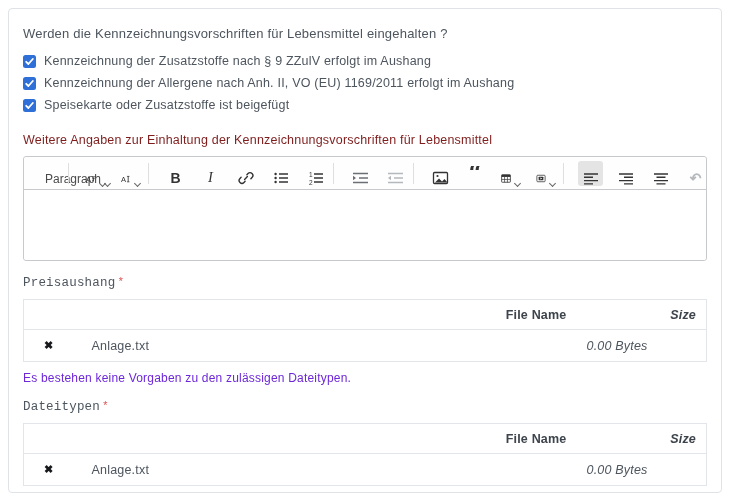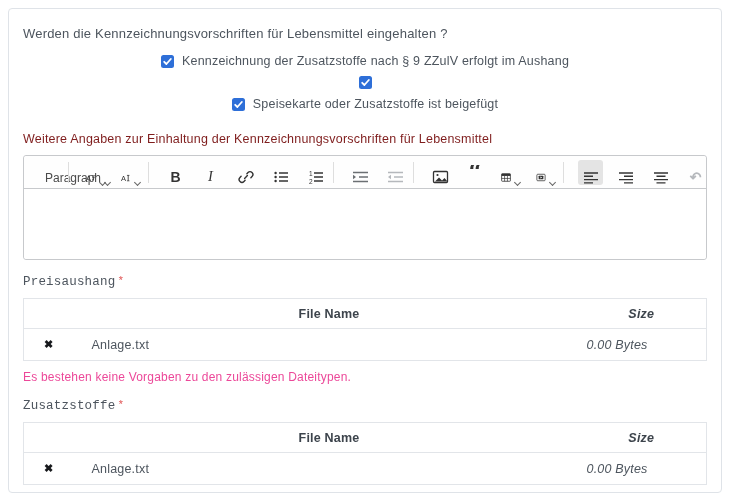--- a/index.html
+++ b/index.html
@@ -6,21 +6,21 @@
   html, body { width: 730px; height: 501px; background: #fff;
     font-family: "Liberation Sans", sans-serif; position: relative; overflow: hidden; }
 
   .panel { position: absolute; left: 8px; top: 8px; width: 714px; height: 485px;
     background: #fff; border: 1px solid #dfe3e8; border-radius: 4px;
     padding: 11px 14px; overflow: hidden; }
 
   .question { font-size: 13px; color: #4d555e; margin: 6px 0 13px; letter-spacing: .2px; }
 
   .cb-row { display: flex; align-items: center; gap: 8px; margin-bottom: 8px;
-    font-size: 12.5px; color: #4d555e; letter-spacing: .2px; justify-content: center; }
+    font-size: 12.5px; color: #4d555e; letter-spacing: .2px; }
   .checkbox { width: 13px; height: 13px; border-radius: 2.5px; background: #2e6fd8;
     display: flex; align-items: center; justify-content: center; flex: none; cursor: pointer; }
 
   .editor-label { font-size: 12.5px; color: #7f1d1d; margin: 21px 0 9px; letter-spacing: .2px; }
 
   .editor { border: 1px solid #c7c9cc; border-radius: 3px; }
   .toolbar { display: flex; align-items: center; height: 33px; padding: 0 5px;
     border-bottom: 1px solid #c7c9cc; gap: 1px; background: #fefefe;
     border-radius: 3px 3px 0 0; }
   .tb-btn { height: 25px; min-width: 25px; display: inline-flex; align-items: flex-end;
@@ -36,28 +36,28 @@
   .glyph-i { font-family: "Liberation Serif", serif; font-style: italic; font-size: 14.5px; padding: 0 5px; }
   .glyph-q { font-family: "DejaVu Serif", serif; font-weight: bold; font-size: 24px;
     line-height: 8px; height: 14px; overflow: hidden; display: inline-block; }
   .glyph-ur { font-size: 14px; color: #a8acb1; font-weight: bold; }
   .editor-body { height: 70px; background: #fff; border-radius: 0 0 3px 3px; cursor: text; }
 
   .upload-label { font-size: 12.5px; color: #4d555e; margin: 15px 0 9px; letter-spacing: .2px; font-family: Liberation Mono, monospace; }
   .req { color: #e05252; font-size: 11px; vertical-align: top; margin-left: 2px; }
 
   .file-table { width: 100%; border-collapse: collapse; border: 1px solid #e2e5e9; background: #fff; }
-  .file-table th { text-align: center; font-size: 12.5px; color: #3d444c; font-weight: bold;
+  .file-table th { text-align: right; font-size: 12.5px; color: #3d444c; font-weight: bold;
     height: 30px; border-bottom: 1px solid #e2e5e9; padding: 0 10px; letter-spacing: .2px; }
   .file-table td { font-size: 12.5px; color: #4d555e; height: 32px; padding: 0 10px; letter-spacing: .2px; }
   .col-x { width: 58px; }
   .col-size { width: 130px; font-style: italic; }
   .x-btn { background: none; border: none; font-size: 11px; font-weight: bold; color: #16181b;
     cursor: pointer; padding: 2px 4px; margin-left: 6px; }
-  .note { font-size: 12px; color: #ec4899; margin-top: 9px; letter-spacing: .2px; }
+  .note { font-size: 12px; color: #6d28d9; margin-top: 9px; letter-spacing: .2px; }
 
   svg.ic { display: block; }
 </style>
 </head>
 <body>
 
 <div class="panel">
 
   <div class="question">Werden die Kennzeichnungsvorschriften für Lebensmittel eingehalten ?</div>
 
@@ -68,20 +68,21 @@
         </svg>
     </span>
     <span>Kennzeichnung der Zusatzstoffe nach § 9 ZZulV erfolgt im Aushang</span>
   </div>
   <div class="cb-row">
     <span class="checkbox">
       <svg class="ic" width="9" height="9" viewBox="0 0 9 9">
           <polyline points="1.2,4.8 3.4,7 7.8,2" fill="none" stroke="#fff" stroke-width="1.8" stroke-linecap="round" stroke-linejoin="round"></polyline>
         </svg>
     </span>
+    <span>Kennzeichnung der Allergene nach Anh. II, VO (EU) 1169/2011 erfolgt im Aushang</span>
   </div>
   <div class="cb-row">
     <span class="checkbox">
       <svg class="ic" width="9" height="9" viewBox="0 0 9 9">
           <polyline points="1.2,4.8 3.4,7 7.8,2" fill="none" stroke="#fff" stroke-width="1.8" stroke-linecap="round" stroke-linejoin="round"></polyline>
         </svg>
     </span>
     <span>Speisekarte oder Zusatzstoffe ist beigefügt</span>
   </div>
 
@@ -242,21 +243,21 @@
           <td>Anlage.txt</td>
           <td class="col-size">0.00 Bytes</td>
         </tr>
       </tbody>
     </table>
     <div class="note">Es bestehen keine Vorgaben zu den zulässigen Dateitypen.</div>
   </div>
 
   <div>
     <div class="upload-label">
-      <span>Zusatzstoffe</span><span class="req">*</span>
+      <span>Dateitypen</span><span class="req">*</span>
     </div>
     <table class="file-table">
       <thead>
         <tr>
           <th class="col-x"></th>
           <th>File Name</th>
           <th class="col-size">Size</th>
         </tr>
       </thead>
       <tbody>

